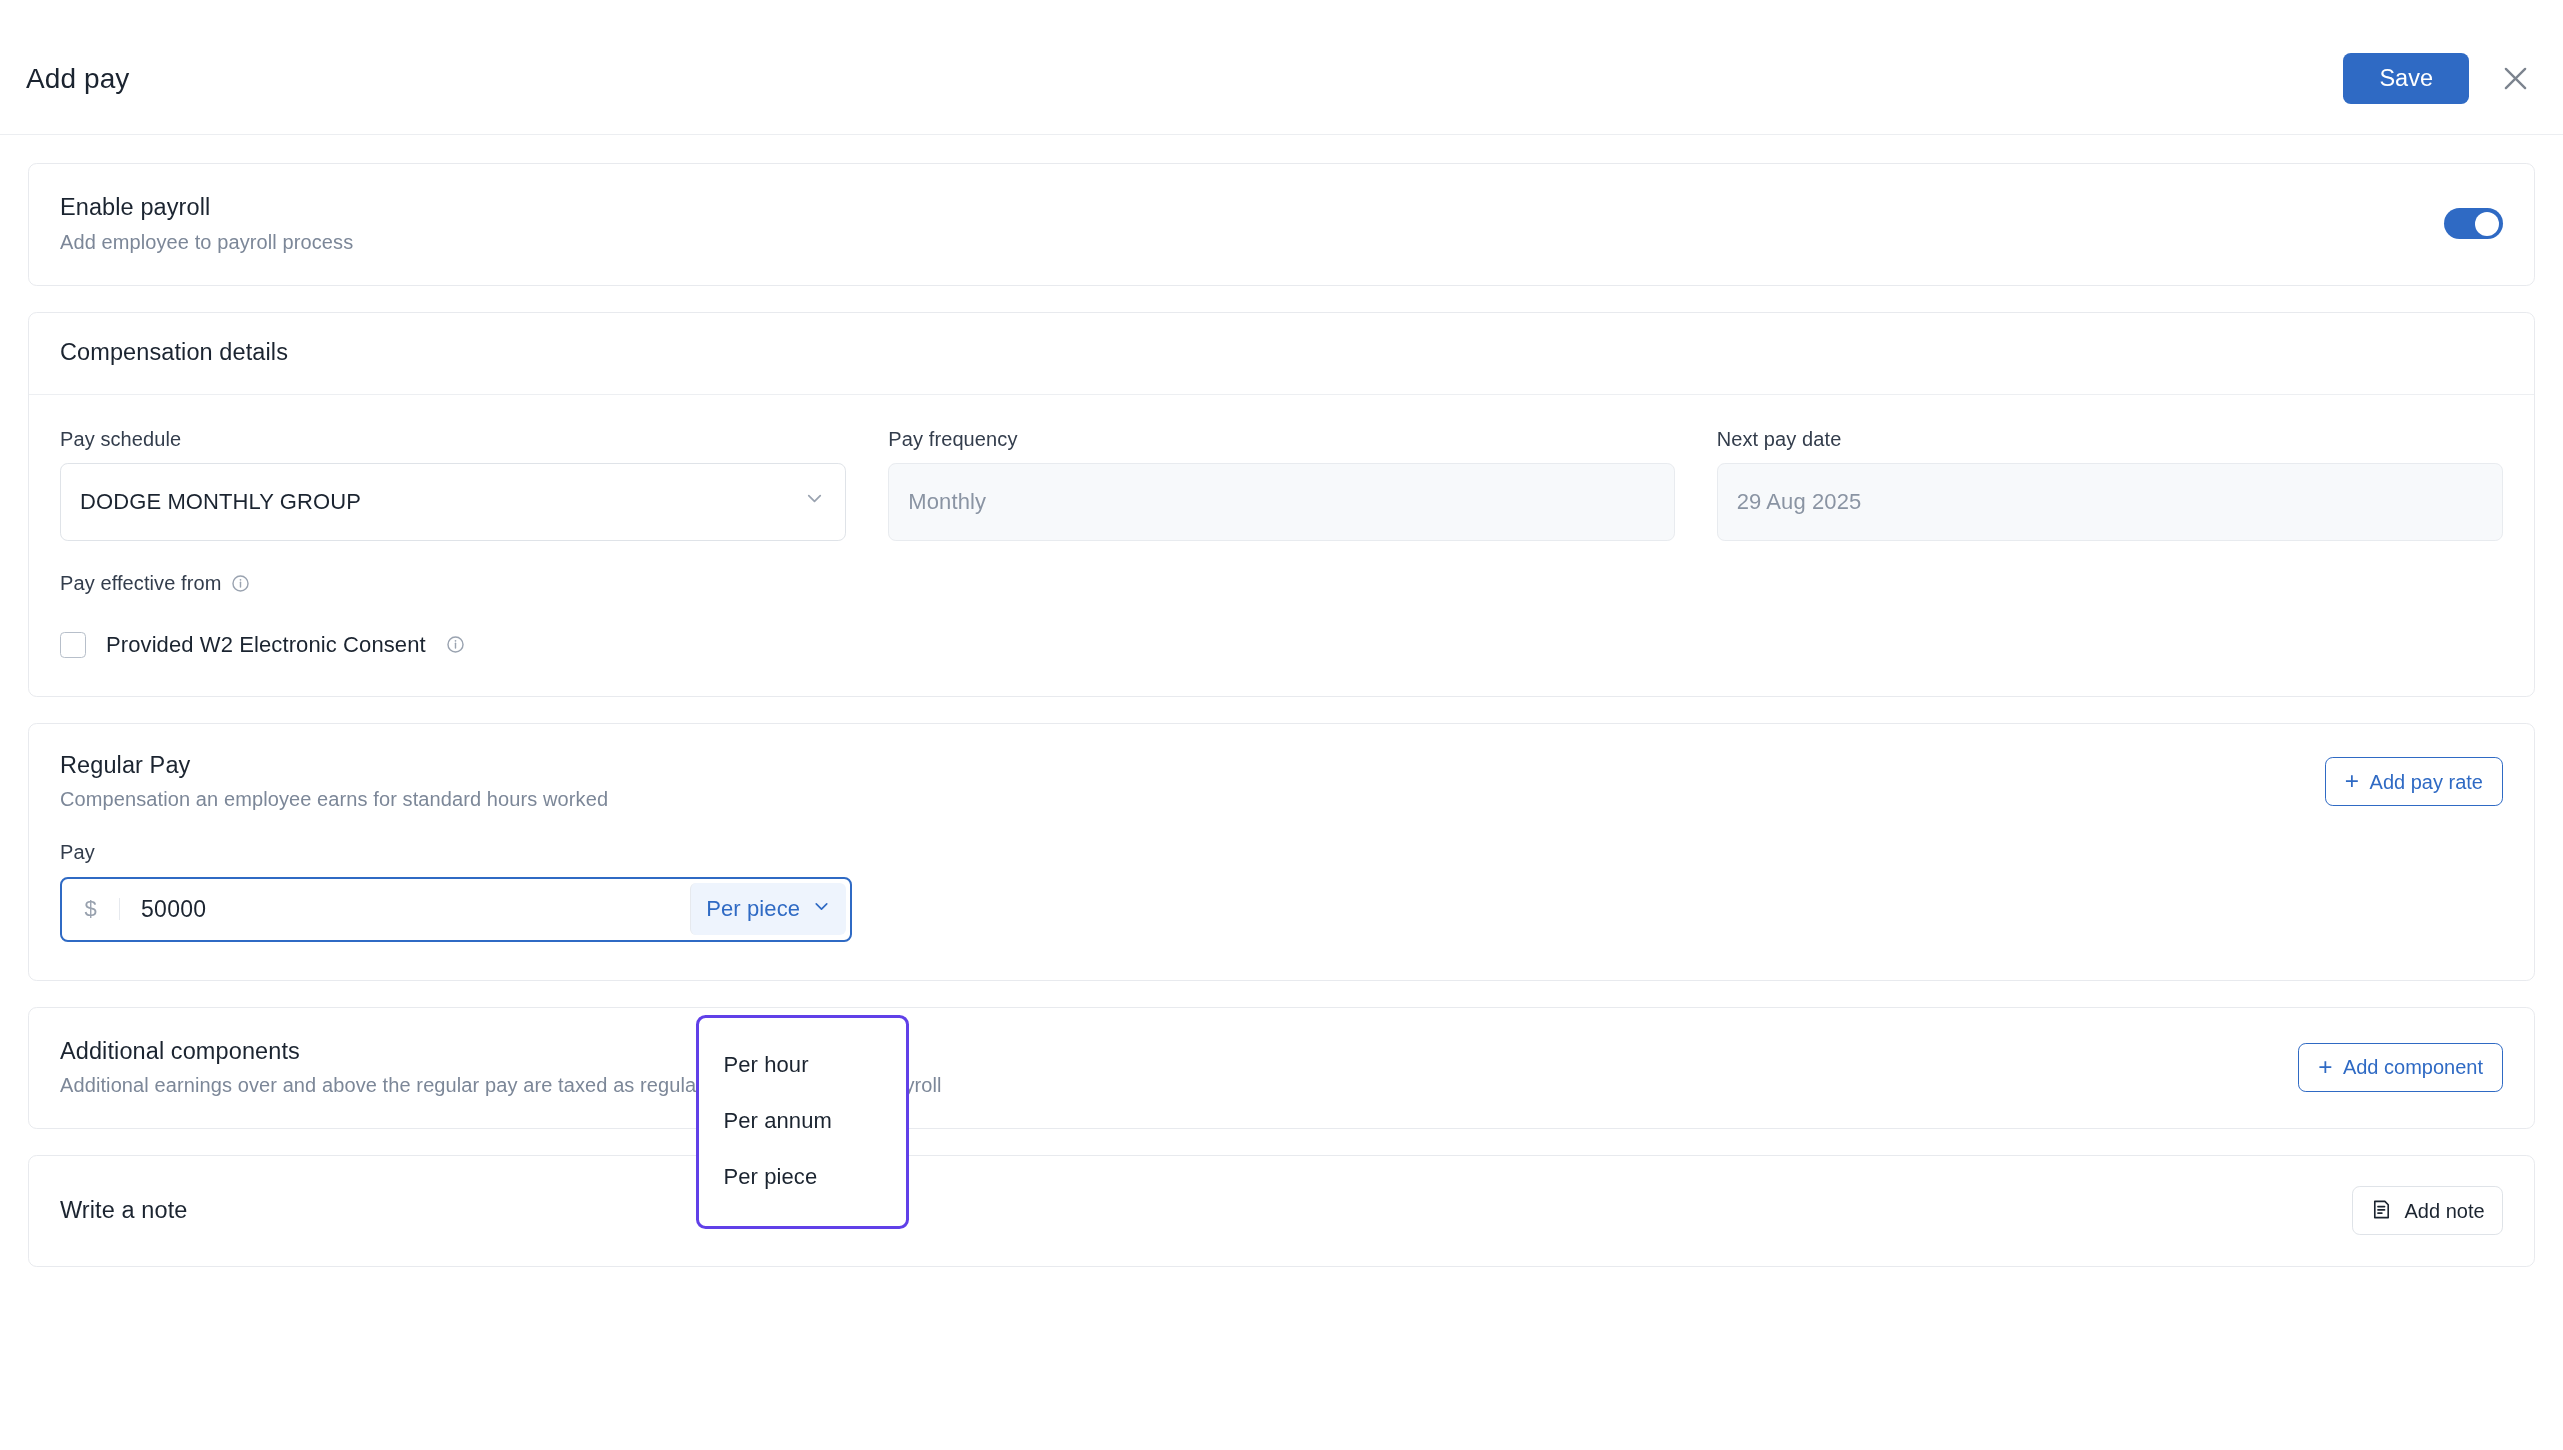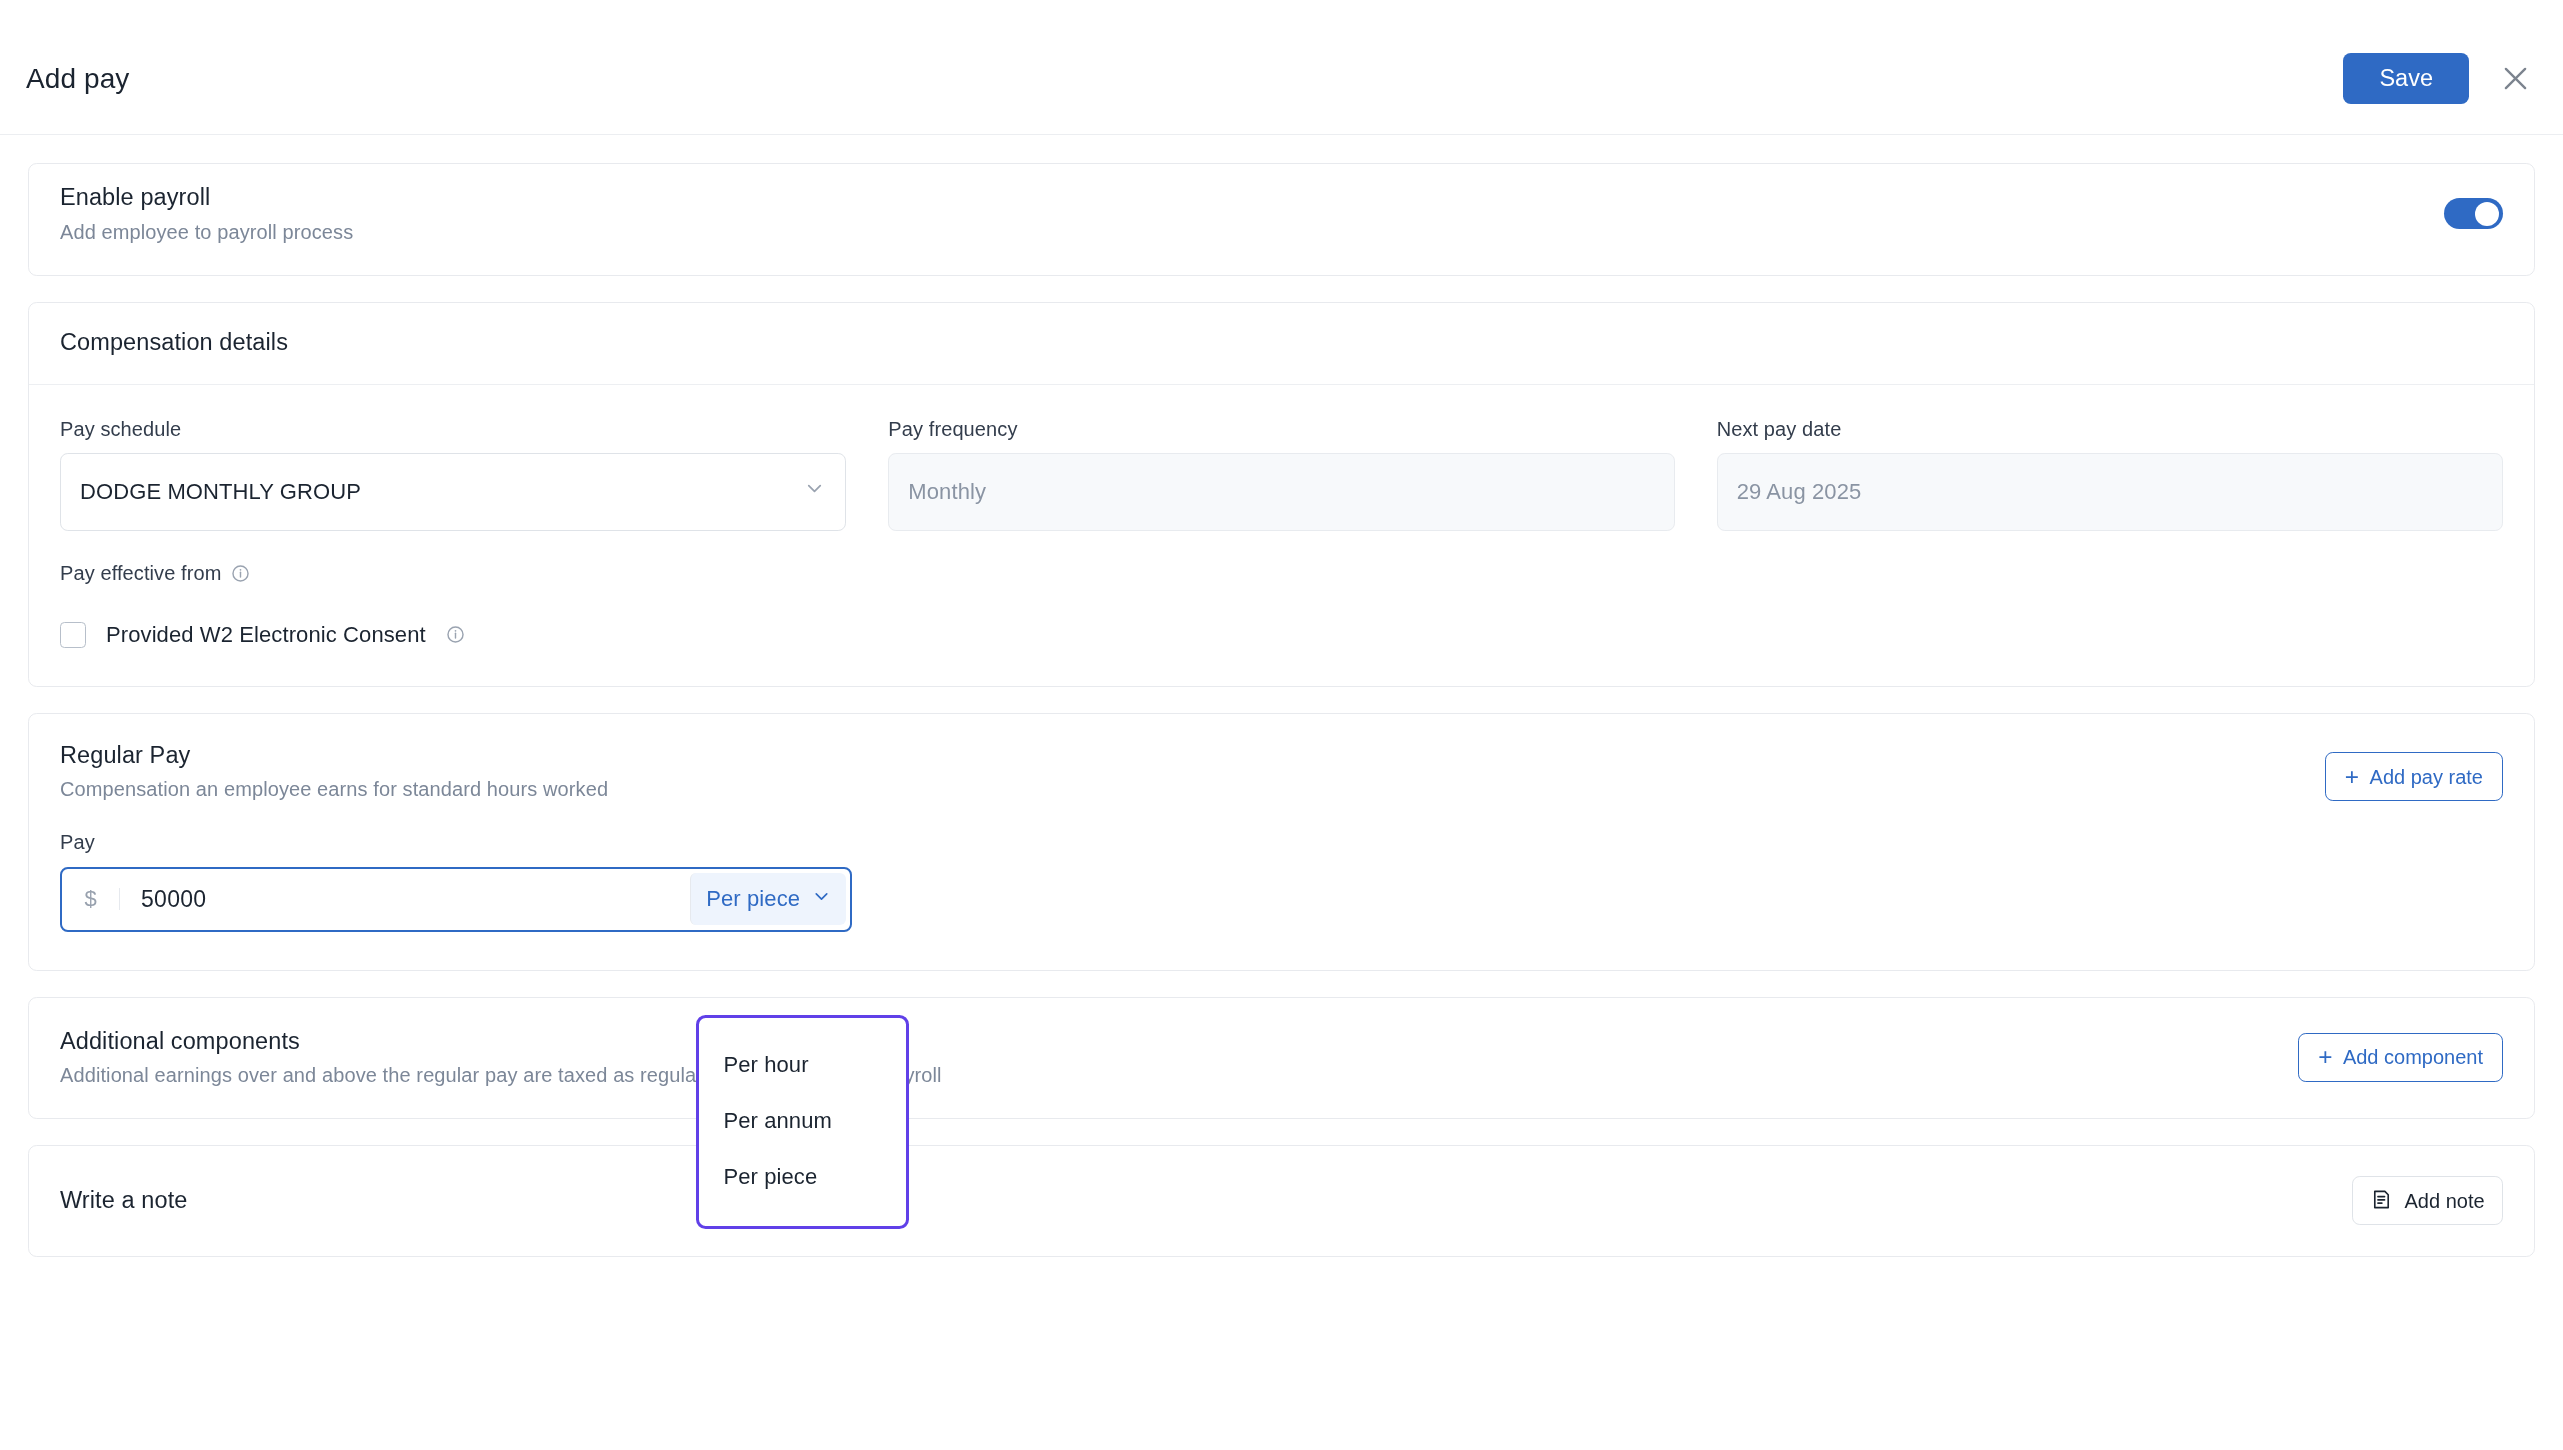--- a/index.html
+++ b/index.html
@@ -55,21 +55,21 @@
     border-radius: 8.7px;
     background: #ffffff;
     margin-bottom: 26px;
     position: relative;
   }
 
   
   .card-enable {
     display: flex;
     align-items: center;
-    padding: 20px 31px 31px 31px;
+    padding: 30px 31px 31px 31px;
   }
   .blk-title {
     font-size: 23.5px;
     color: #1b2430;
     margin-bottom: 9.6px;
     letter-spacing: 0.1px;
   }
   .blk-sub {
     font-size: 20px;
     color: #7c8798;
@@ -151,21 +151,21 @@
     border: 1.7px solid #b7bfca;
     border-radius: 4.4px;
     background: #fff;
     cursor: pointer;
     flex: none;
   }
 
   
   .sec-head {
     display: flex;
-    align-items: flex-end;
+    align-items: center;
     padding: 28px 31px 0 31px;
   }
   .btn-outline-blue {
     margin-left: auto;
     border: 1.7px solid #2f6ac4;
     color: #2f6ac4;
     background: #fff;
     border-radius: 7.8px;
     font-size: 20px;
     font-family: inherit;

